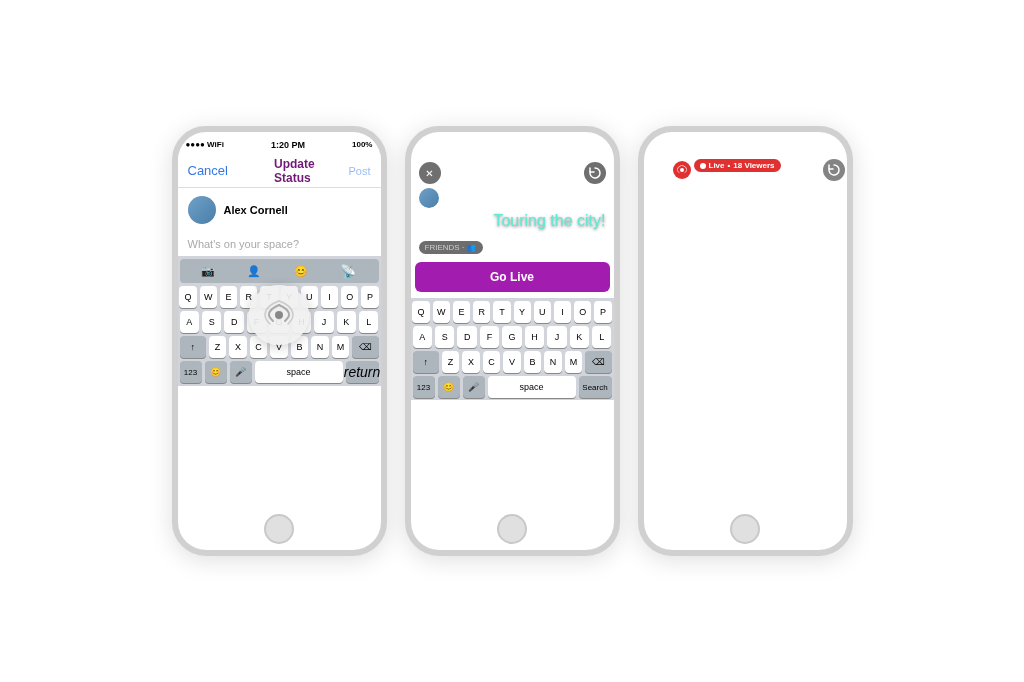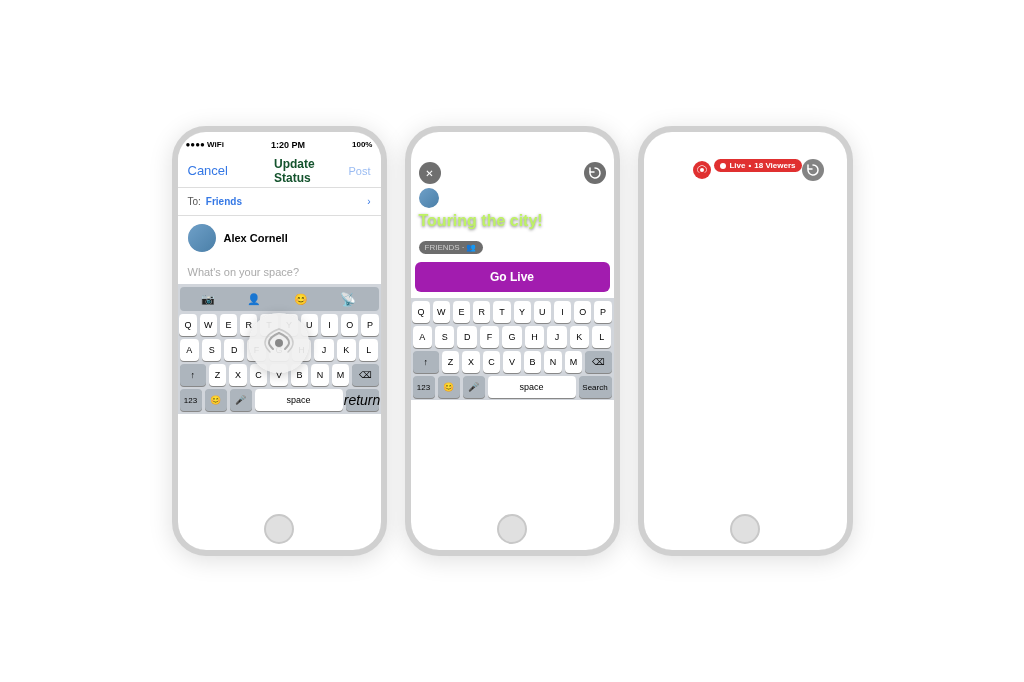--- a/index.html
+++ b/index.html
@@ -88,21 +88,21 @@
       background: #fff;
       border-bottom: 1px solid #ddd;
       height: 34px;
       display: flex;
       align-items: center;
       justify-content: space-between;
       padding: 0 10px;
       flex-shrink: 0;
     }
     .nav-cancel { color: #3578e5; font-size: 13px; }
-    .nav-title { font-size: 12px; font-weight: 700; color: #14532d; margin-left: 46px; }
+    .nav-title { font-size: 12px; font-weight: 700; color: #701a75; margin-left: 46px; }
     .nav-post { color: #3578e5; font-size: 11px; opacity: 0.5; }
     .audience-bar {
       background: #fff;
       border-bottom: 1px solid #ddd;
       height: 28px;
       display: flex;
       align-items: center;
       padding: 0 10px;
       font-size: 10px;
       color: #666;
@@ -250,21 +250,21 @@
       padding: 0 8px;
       margin-top: auto;
     }
     .phone2-user-row {
       display: flex;
       align-items: center;
       gap: 5px;
       margin-bottom: 4px;
     }
     .phone2-name { color: #fff; font-size: 11px; font-weight: 700; }
-    .phone2-title { color: #bef264; font-size: 16px; font-weight: 700; margin-bottom: 6px; text-shadow: 0 1px 3px rgba(0,0,0,0.5); }
+    .phone2-title { color: #5eead4; font-size: 16px; font-weight: 400; margin-bottom: 6px; text-shadow: 0 1px 3px rgba(0,0,0,0.5); text-align: right; }
     .friends-badge {
       background: rgba(60,60,60,0.75);
       border-radius: 10px;
       padding: 2px 6px;
       color: #ccc;
       font-size: 8px;
       display: inline-flex;
       align-items: center;
       gap: 3px;
       margin-bottom: 8px;
@@ -297,21 +297,21 @@
     .phone3-overlay {
       position: absolute;
       top: 0; left: 0; right: 0; bottom: 0;
       z-index: 2;
       display: flex;
       flex-direction: column;
     }
     .live-badge-bar {
       display: flex;
       align-items: center;
-      justify-content: center;
+      justify-content: space-between;
       padding: 5px 2px;
       margin-left: 27px;
     }
     .live-badge {
       background: #e03030;
       border-radius: 10px;
       padding: 2px 6px;
       color: #fff;
       font-size: 8px;
       font-weight: 700;
@@ -348,25 +348,20 @@
         <span style="font-size:9px;font-weight:700;">1:20 PM</span>
         <span style="font-size:8px;">100%</span>
       </div>
 
       <div class="nav-bar">
         <span class="nav-cancel">Cancel</span>
         <span class="nav-title">Update Status</span>
         <span class="nav-post">Post</span>
       </div>
 
-      <div class="audience-bar">
-        <span class="to-label">To:</span>
-        <span class="friends-label">Friends</span>
-        <span class="chevron">›</span>
-      </div>
 
       <div class="user-row">
         <div class="avatar-small">
           <div class="avatar-face"></div>
         </div>
         <span class="user-name">Alex Cornell</span>
       </div>
 
       <div class="status-input">
         <span>What's on your space?</span>

